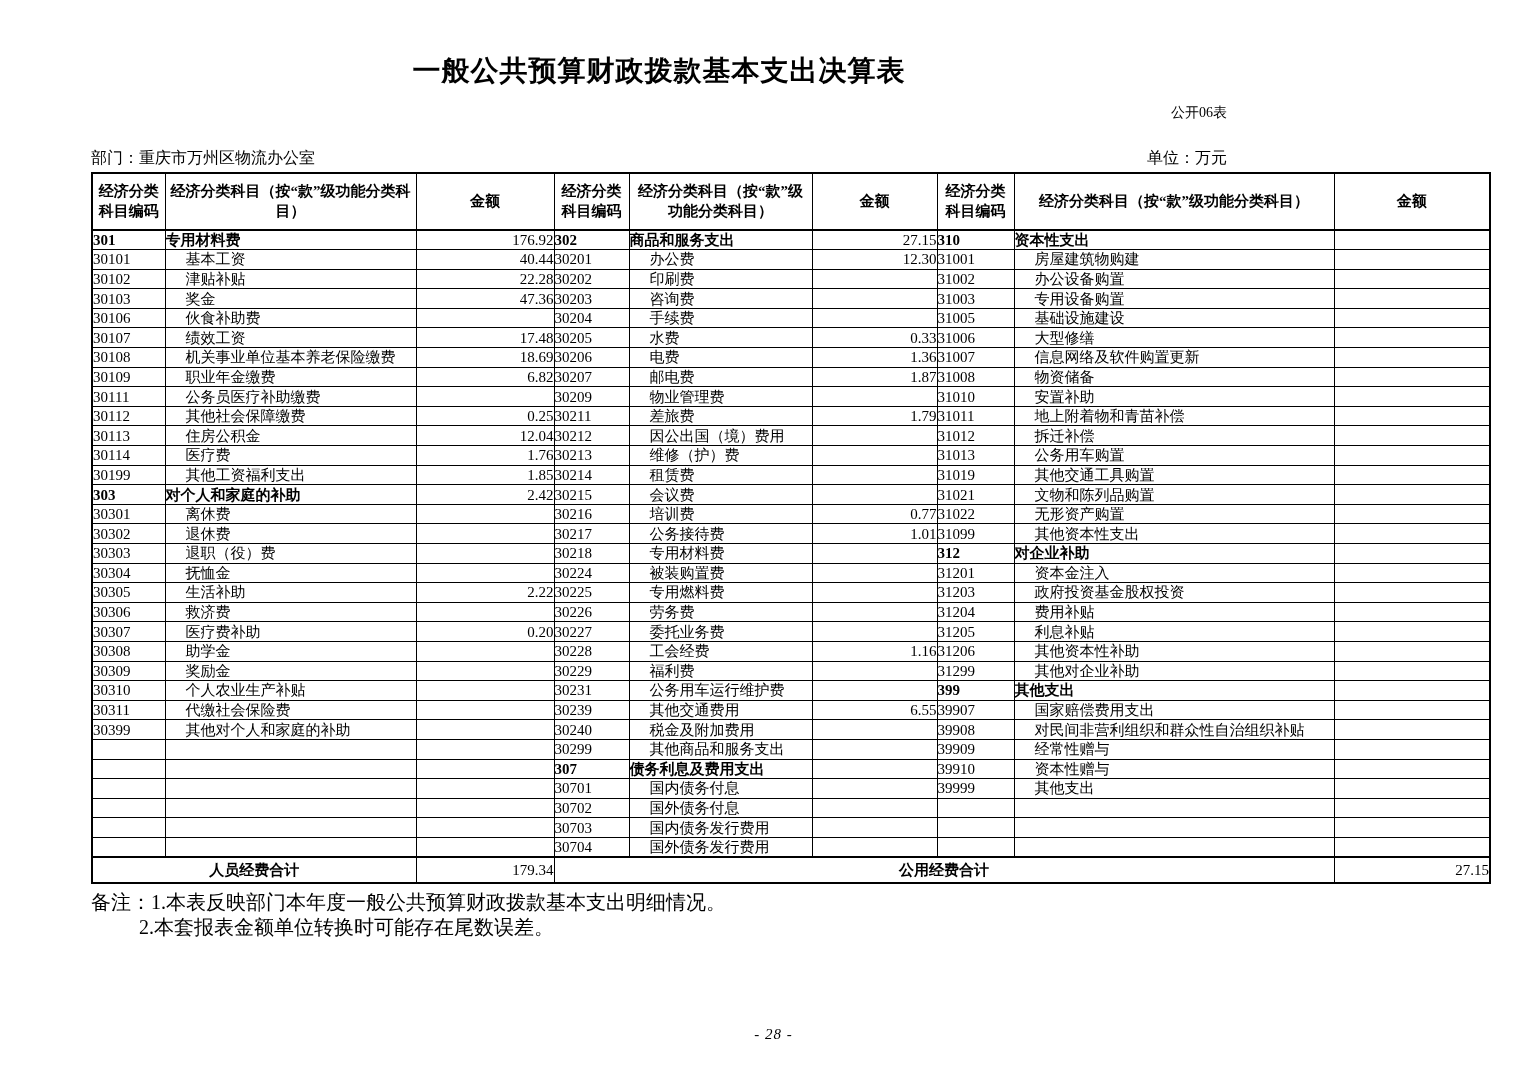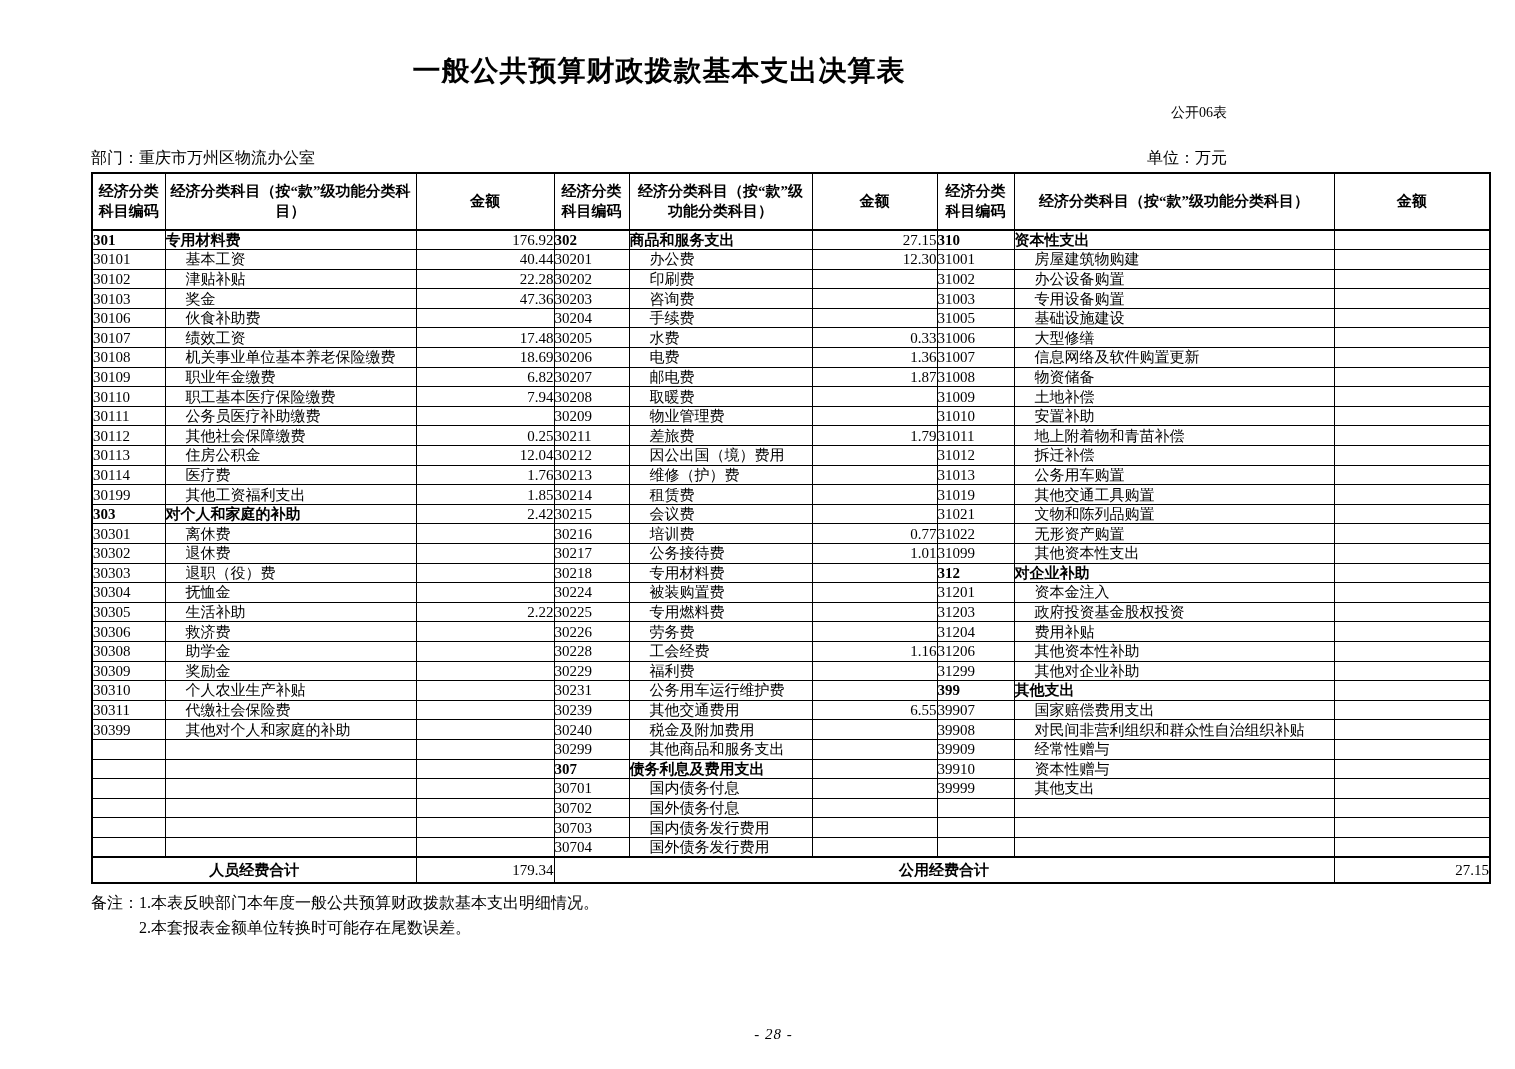--- a/index.html
+++ b/index.html
@@ -63,21 +63,21 @@
   td.code { padding-left: 3px; text-align: left; }
   td.name { padding-left: 3px; text-align: left; }
   td.name.sub { padding-left: 20px; }
   td.amt { text-align: right; padding-right: 2px; }
   td.hd { font-weight: bold; }
   tr.foot-row td { height: 26px; border-top: 2px solid #000; }
   td.foot-label { font-weight: bold; text-align: center; font-size: 16px; }
   td.foot-amt { text-align: right; padding-right: 3px; }
   .notes {
     margin-top: 6px;
-    font-size: 16px;
+    font-size: 20px;
     line-height: 25px;
   }
   .notes .note-line2 { padding-left: 48px; }
   .page-number {
     position: absolute;
     bottom: 26px;
     left: 16px;
     width: 100%;
     text-align: center;
     font-size: 15px;
@@ -207,31 +207,20 @@
           <td class="name sub">职业年金缴费</td>
           <td class="amt">6.82</td>
           <td class="code">30207</td>
           <td class="name sub">邮电费</td>
           <td class="amt">1.87</td>
           <td class="code">31008</td>
           <td class="name sub">物资储备</td>
           <td class="amt"></td>
         </tr>
         <tr>
-          <td class="code">30110</td>
-          <td class="name sub">职工基本医疗保险缴费</td>
-          <td class="amt">7.94</td>
-          <td class="code">30208</td>
-          <td class="name sub">取暖费</td>
-          <td class="amt"></td>
-          <td class="code">31009</td>
-          <td class="name sub">土地补偿</td>
-          <td class="amt"></td>
-        </tr>
-        <tr>
           <td class="code">30111</td>
           <td class="name sub">公务员医疗补助缴费</td>
           <td class="amt"></td>
           <td class="code">30209</td>
           <td class="name sub">物业管理费</td>
           <td class="amt"></td>
           <td class="code">31010</td>
           <td class="name sub">安置补助</td>
           <td class="amt"></td>
         </tr>
@@ -347,20 +336,31 @@
         </tr>
         <tr>
           <td class="code">30306</td>
           <td class="name sub">救济费</td>
           <td class="amt"></td>
           <td class="code">30226</td>
           <td class="name sub">劳务费</td>
           <td class="amt"></td>
           <td class="code">31204</td>
           <td class="name sub">费用补贴</td>
+          <td class="amt"></td>
+        </tr>
+        <tr>
+          <td class="code">30307</td>
+          <td class="name sub">医疗费补助</td>
+          <td class="amt">0.20</td>
+          <td class="code">30227</td>
+          <td class="name sub">委托业务费</td>
+          <td class="amt"></td>
+          <td class="code">31205</td>
+          <td class="name sub">利息补贴</td>
           <td class="amt"></td>
         </tr>
         <tr>
           <td class="code">30308</td>
           <td class="name sub">助学金</td>
           <td class="amt"></td>
           <td class="code">30228</td>
           <td class="name sub">工会经费</td>
           <td class="amt">1.16</td>
           <td class="code">31206</td>

